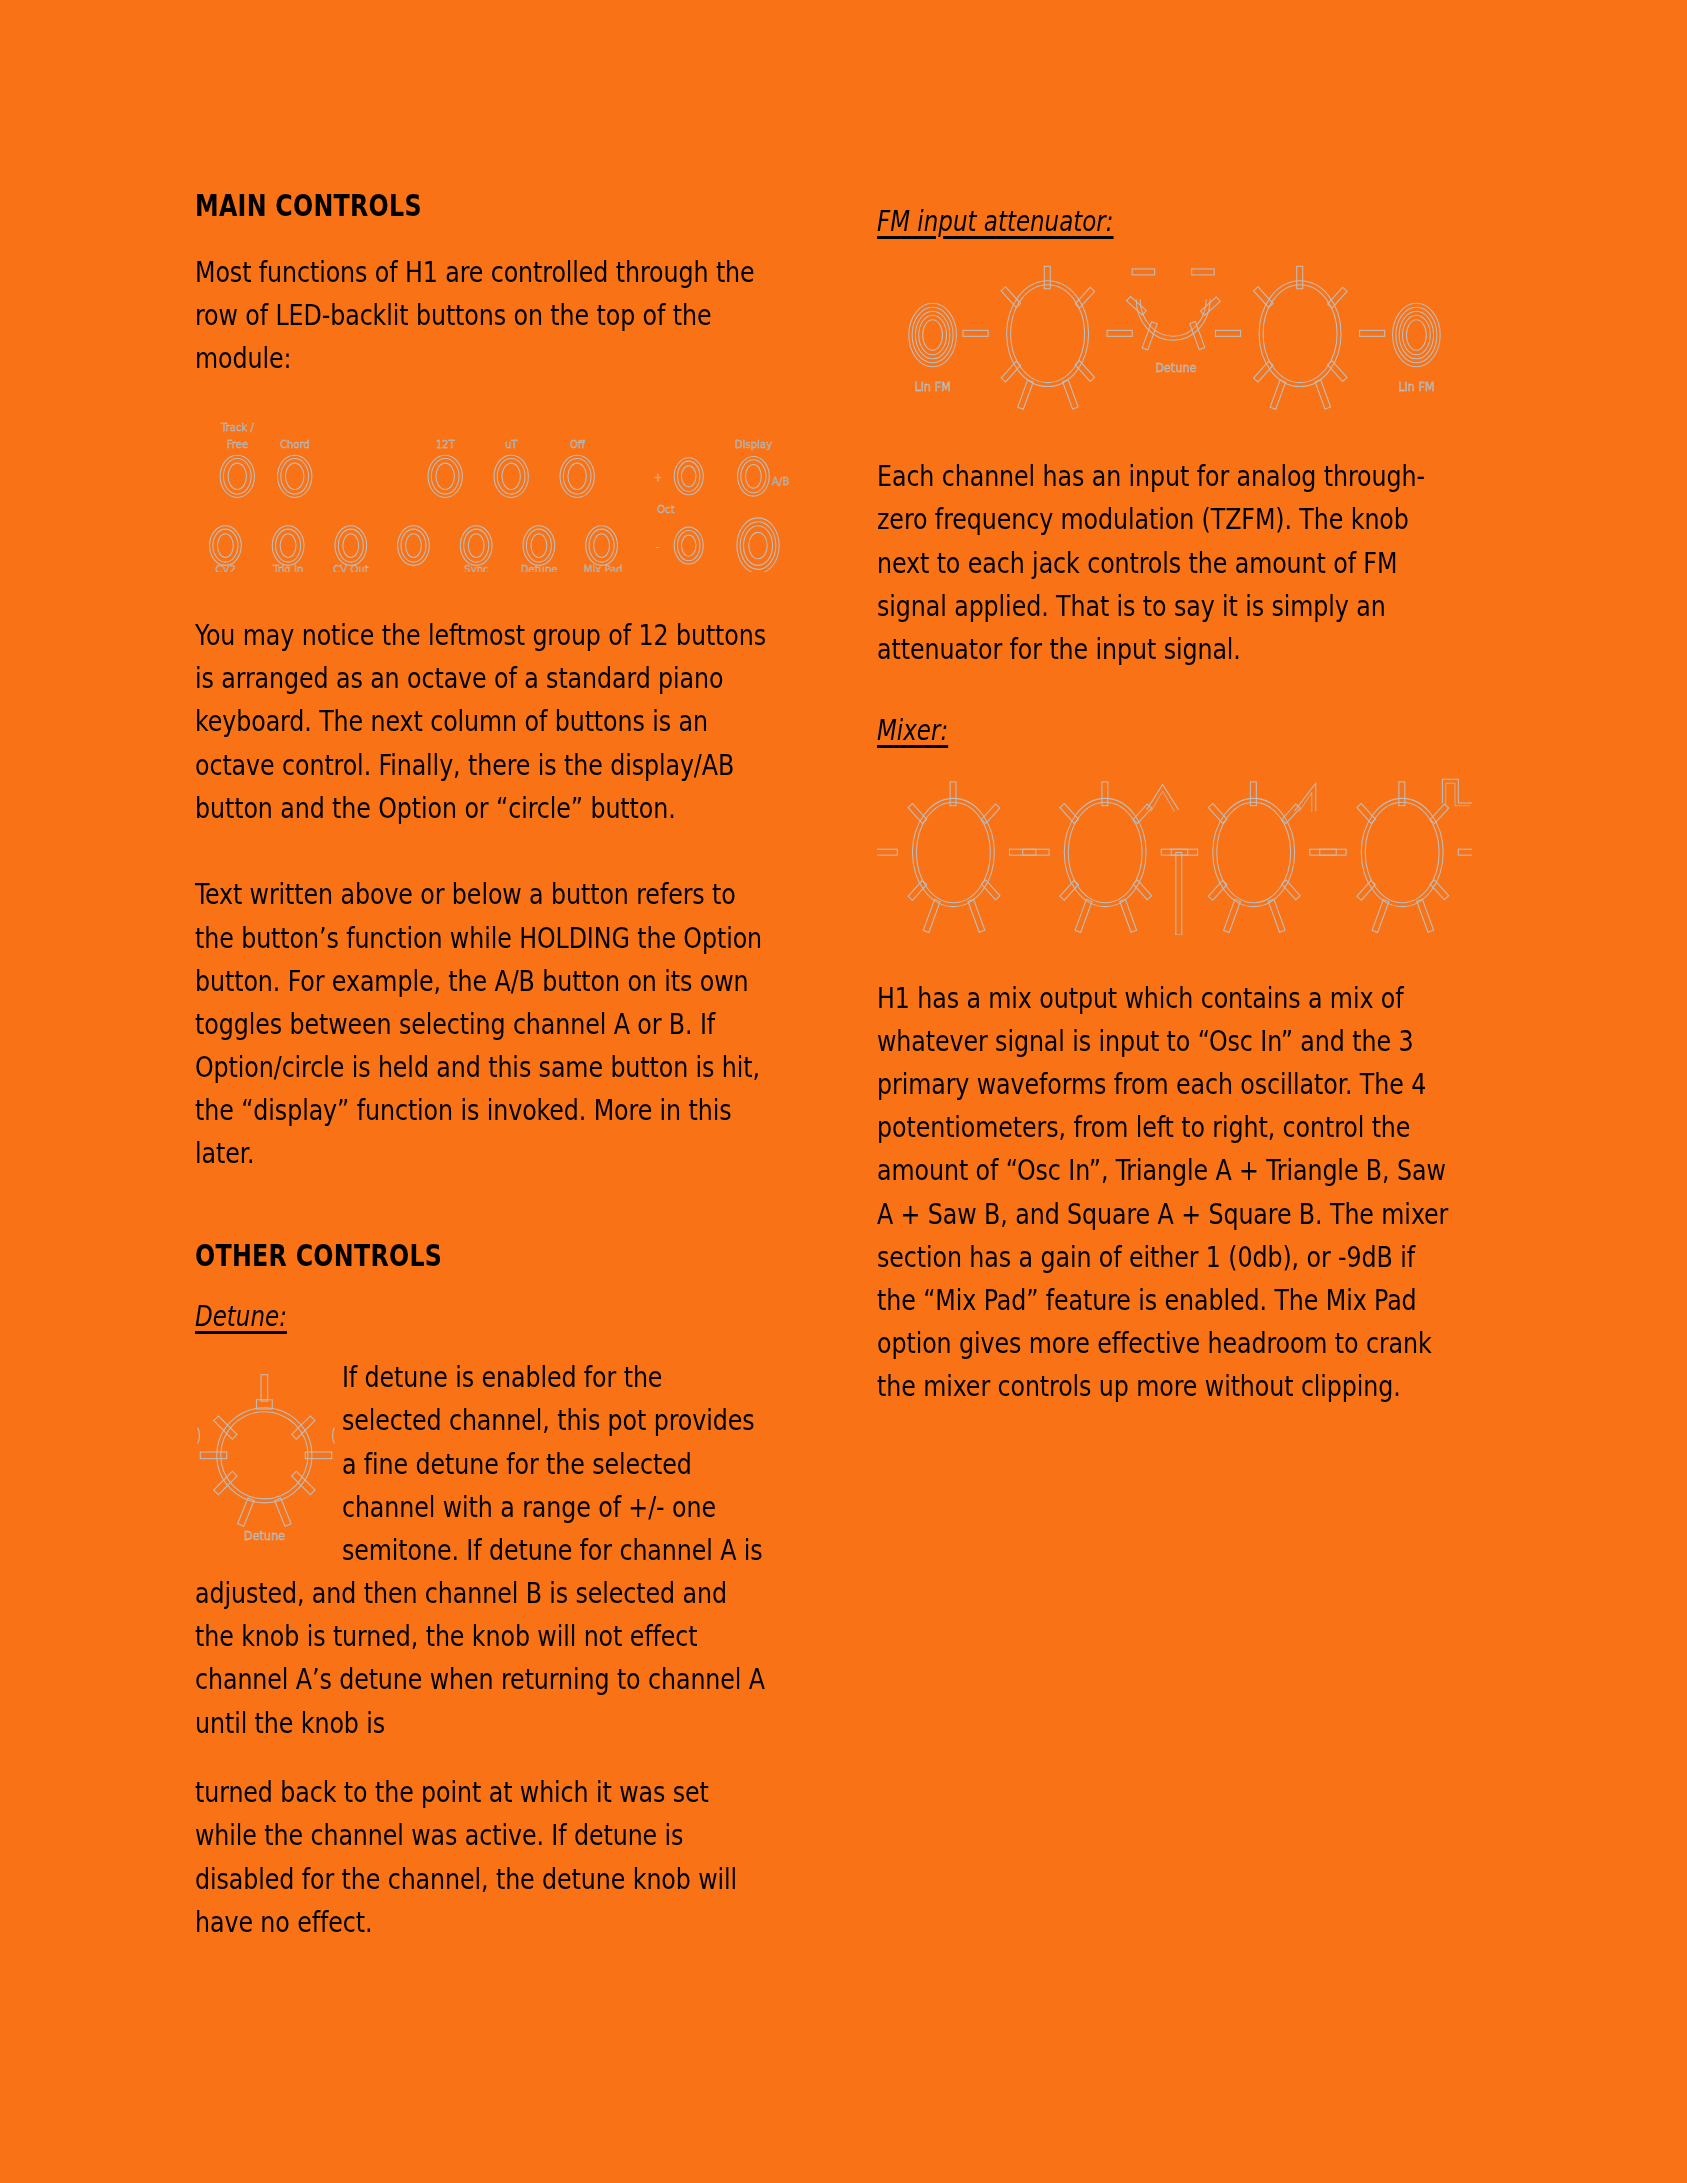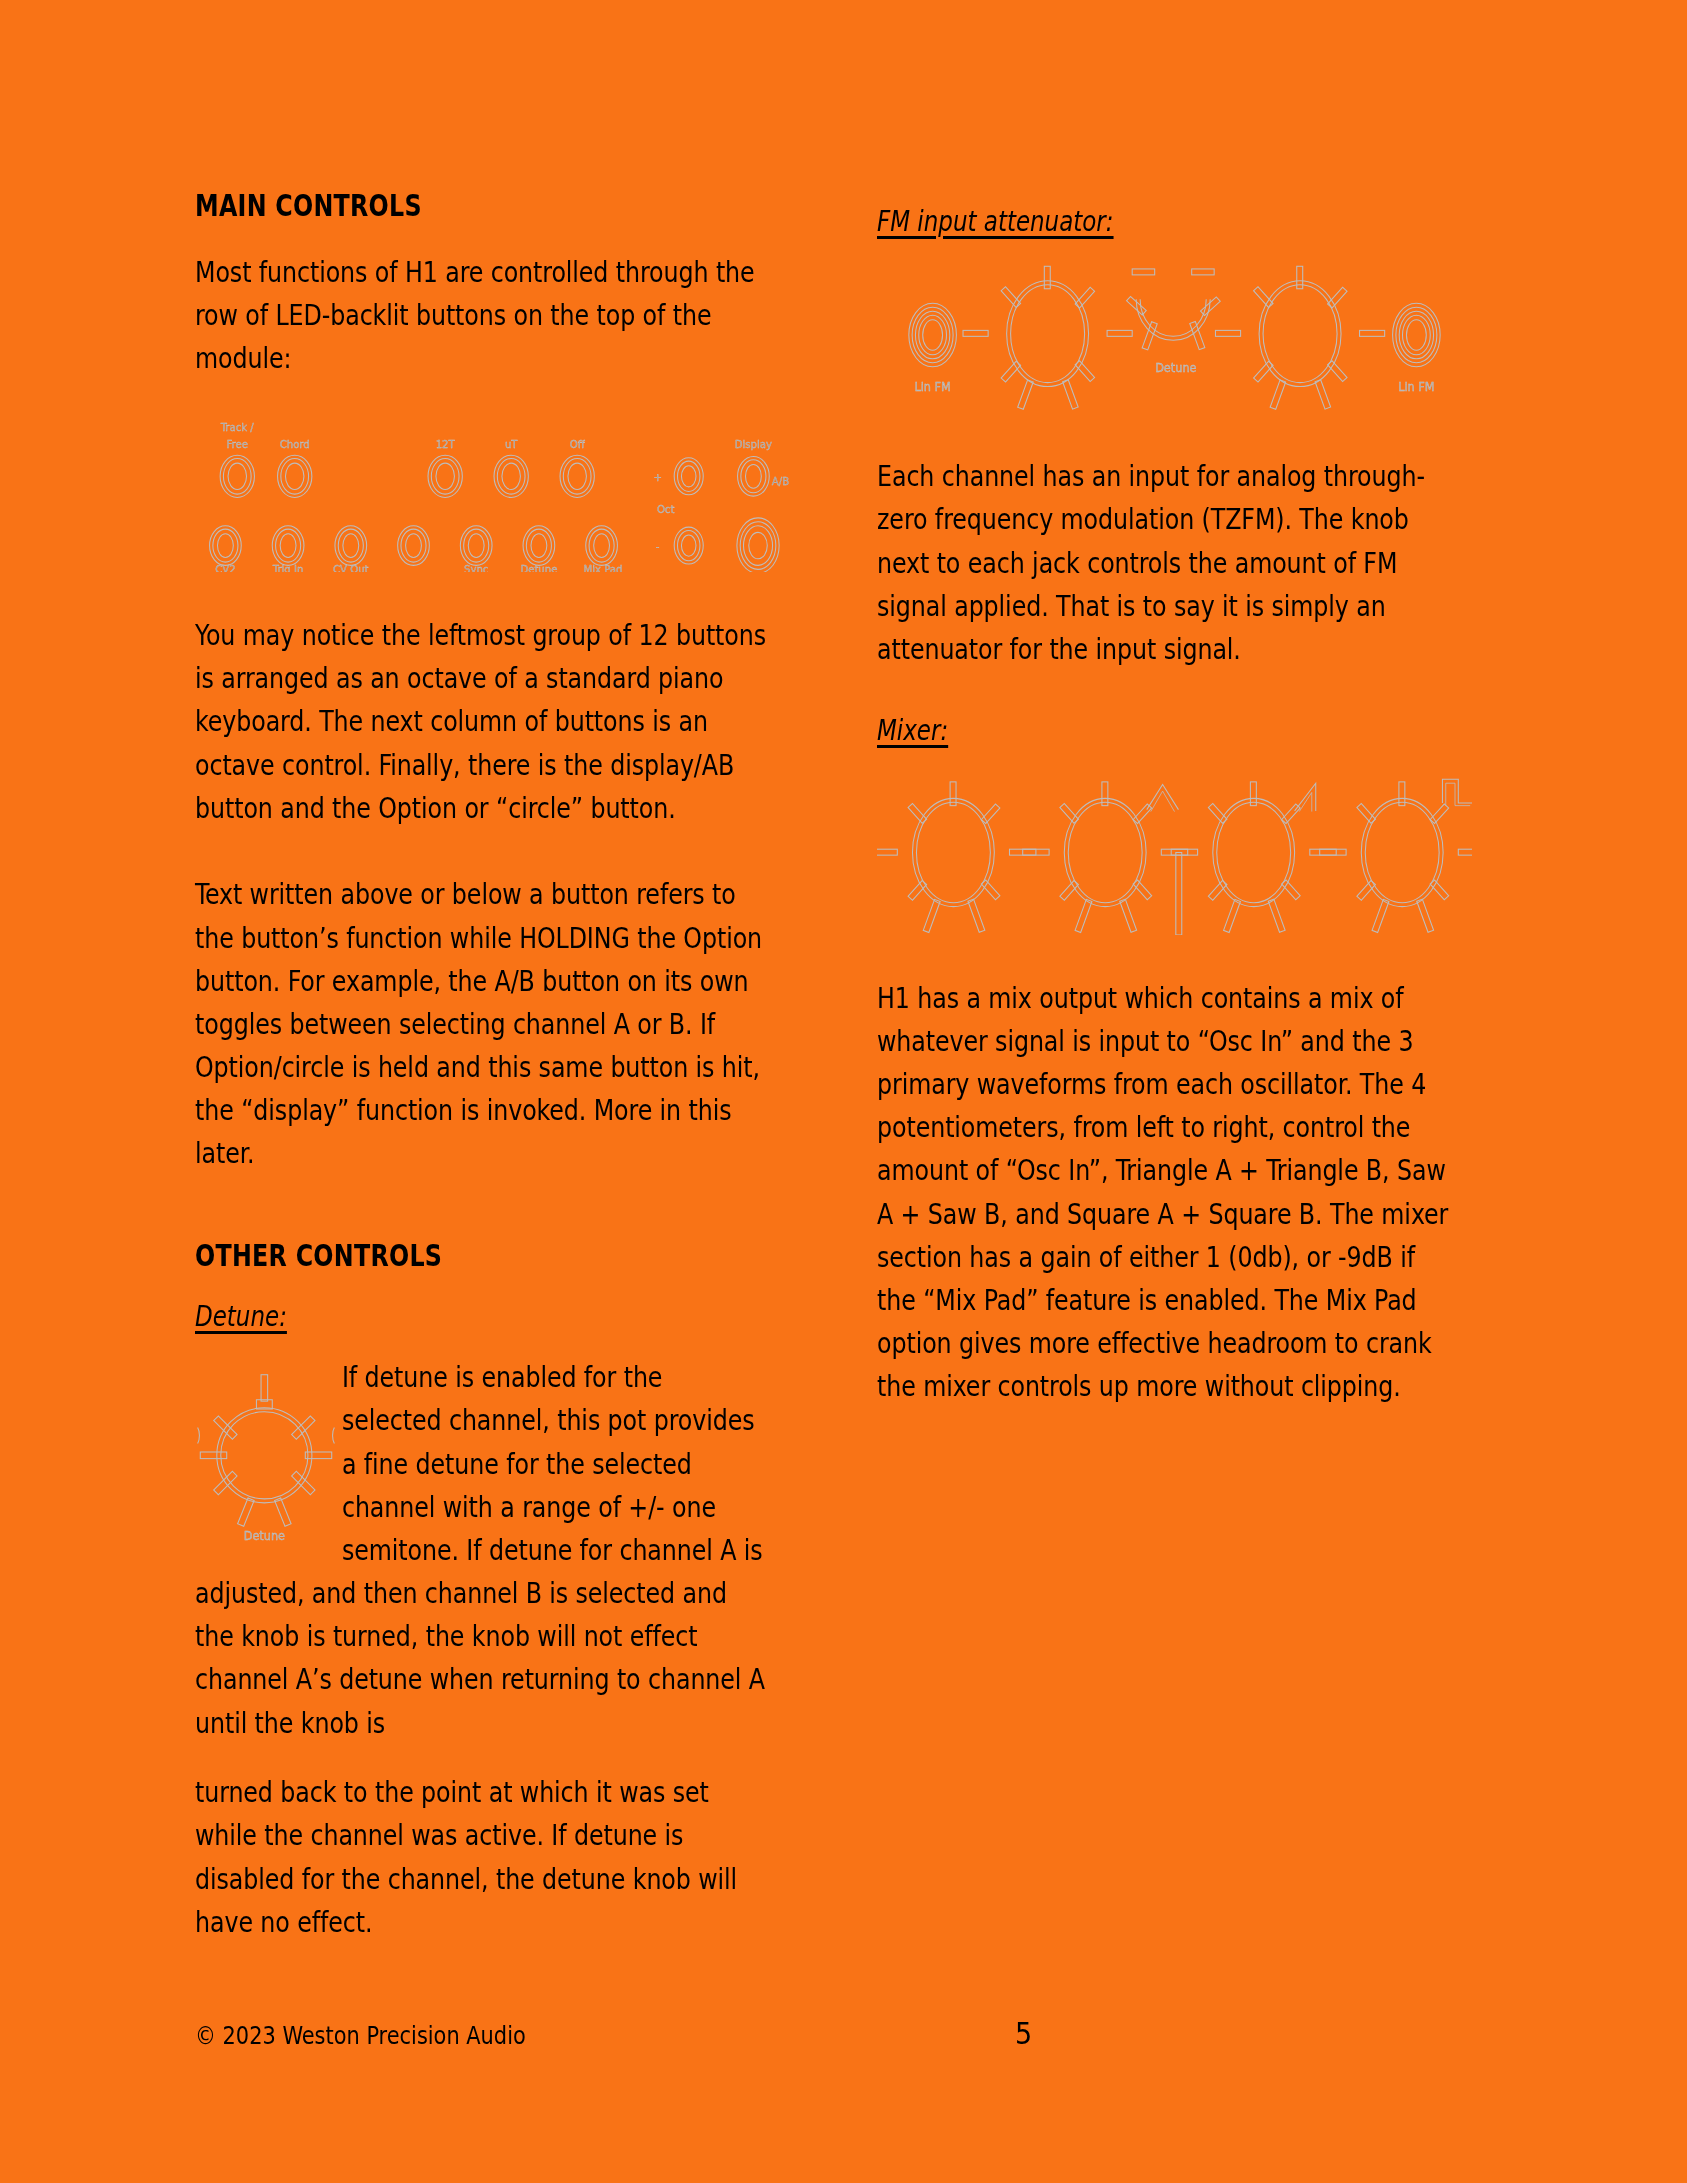--- a/index.html
+++ b/index.html
@@ -447,19 +447,15 @@
         </g>
       </svg>
     </div>
 
     <div class="spacer-sm"></div>
 
     <p class="body-text tight">H1 has a mix output which contains a mix of whatever signal is input to “Osc In” and the 3 primary waveforms from each oscillator. The 4 potentiometers, from left to right, control the amount of “Osc In”, Triangle A + Triangle B, Saw A + Saw B, and Square A + Square B. The mixer section has a gain of either 1 (0db), or -9dB if the “Mix Pad” feature is enabled. The Mix Pad option gives more effective headroom to crank the mixer controls up more without clipping.</p>
 
   </div>
 
-  <div class="footer">
-    <span class="copyright">© 2023 Weston Precision Audio</span>
-    <span class="pagenum">5</span>
-  </div>
 
 </div>
 
 
 </body></html>

